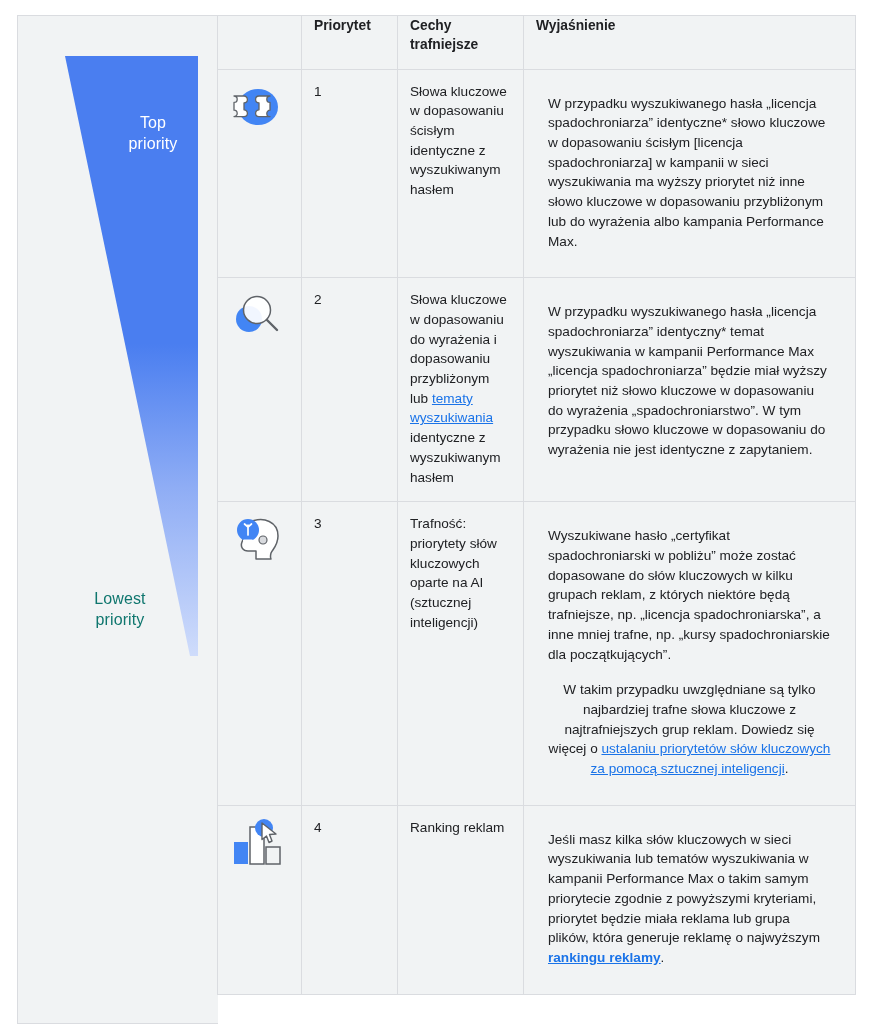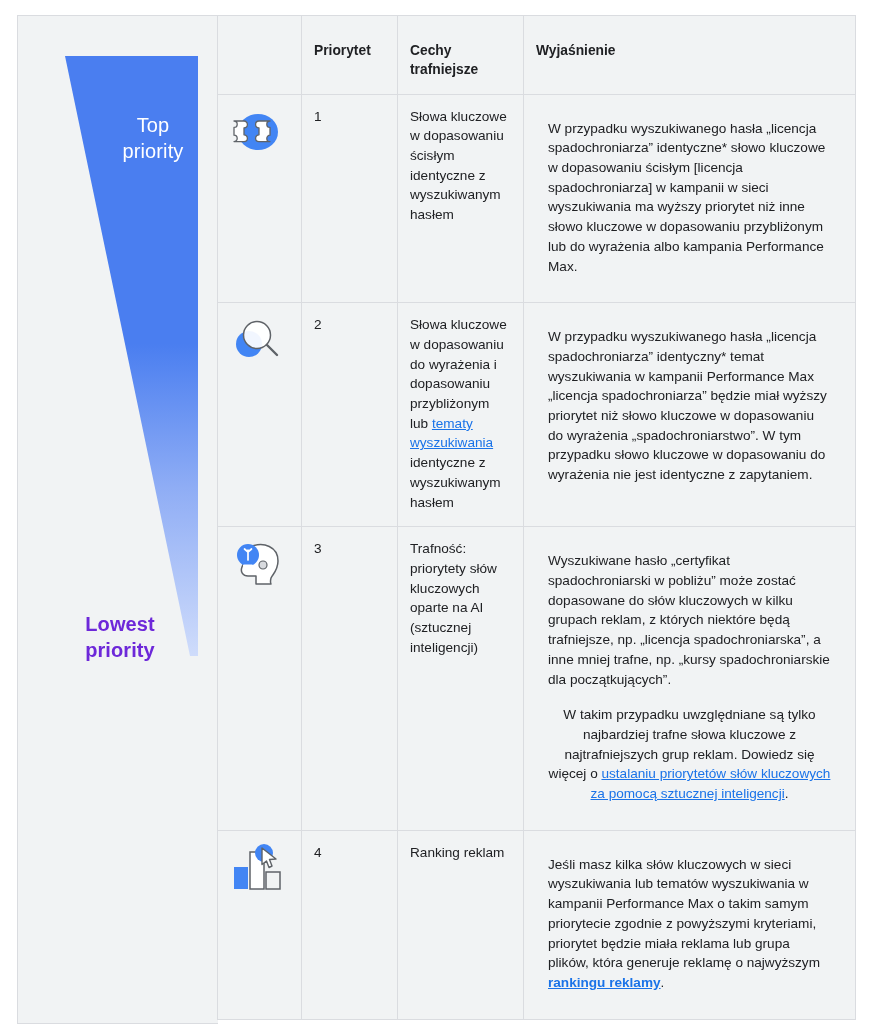--- a/index.html
+++ b/index.html
@@ -41,35 +41,35 @@
     top: 0;
     width: 201px;
     height: 640px;
   }
   #pyramid-svg { display: block; }
 
   .pyramid-label {
     position: absolute;
     text-align: center;
     line-height: 1.32;
-    font-size: 20px;
+    font-size: 16px;
     letter-spacing: .1px;
   }
   #label-top {
     left: 96px;
     top: 96px;
     width: 78px;
     color: #ffffff;
   }
   #label-bottom {
     left: 62px;
-    top: 595px;
+    top: 572px;
     width: 80px;
-    color: #6d28d9;
-    font-weight: 700;
+    color: #0f766e;
+    font-weight: 400;
   }
 
   
   #priority-table {
     position: absolute;
     left: 217px;
     top: 15px;
     width: 638px;
     border-collapse: collapse;
     table-layout: fixed;
@@ -81,21 +81,21 @@
     padding: 12px 12px 14px 12px;
     font-size: 13.6px;
     line-height: 1.45;
     color: #202124;
     text-align: left;
     font-weight: 400;
   }
   #priority-table thead th {
     font-weight: 700;
     font-size: 13.8px;
-    padding-top: 25px;
+    padding-top: 0;
     padding-bottom: 14px;
     line-height: 1.4;
   }
 
   col.c-icon  { width: 84px; }
   col.c-prio  { width: 96px; }
   col.c-feat  { width: 126px; }
   col.c-expl  { width: 332px; }
 
   td.icon-cell {

